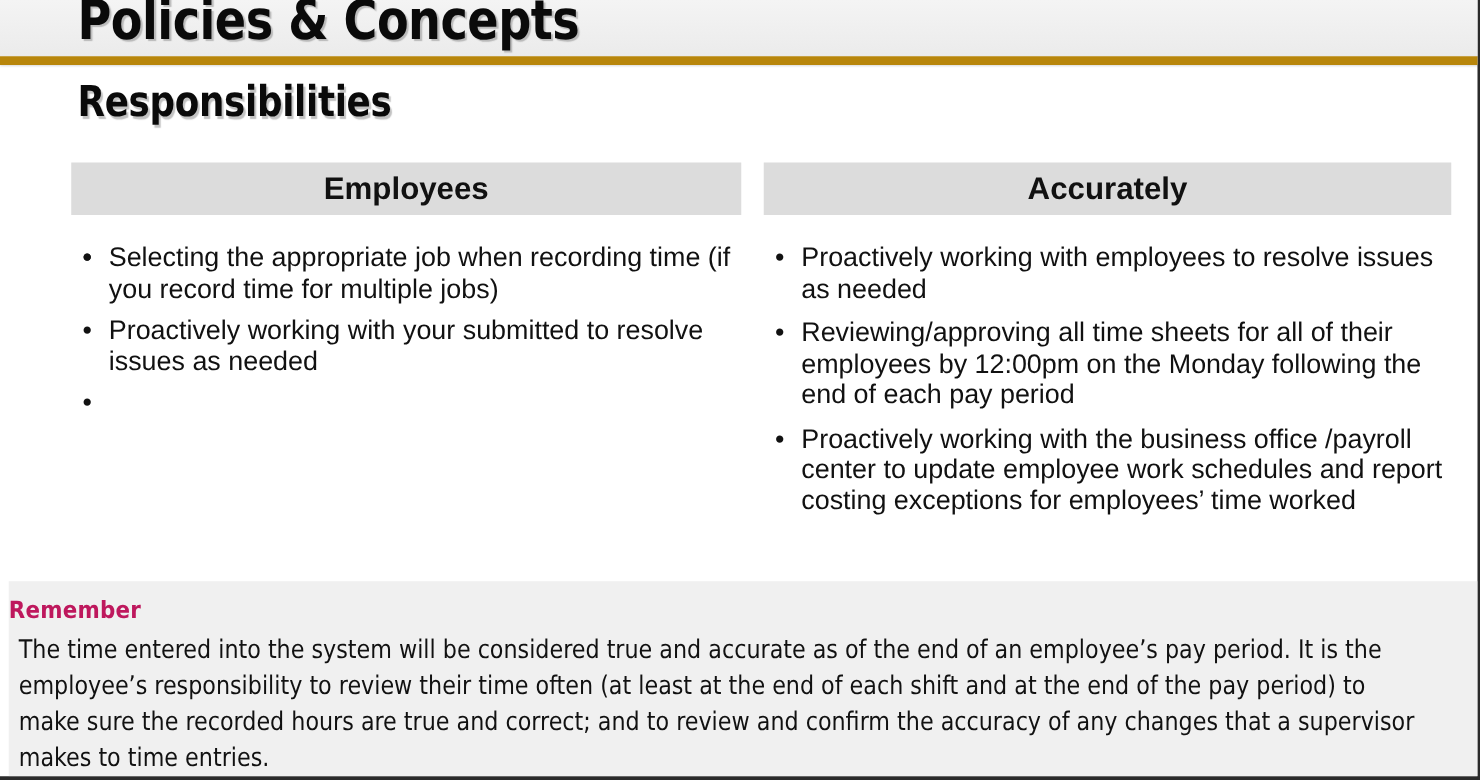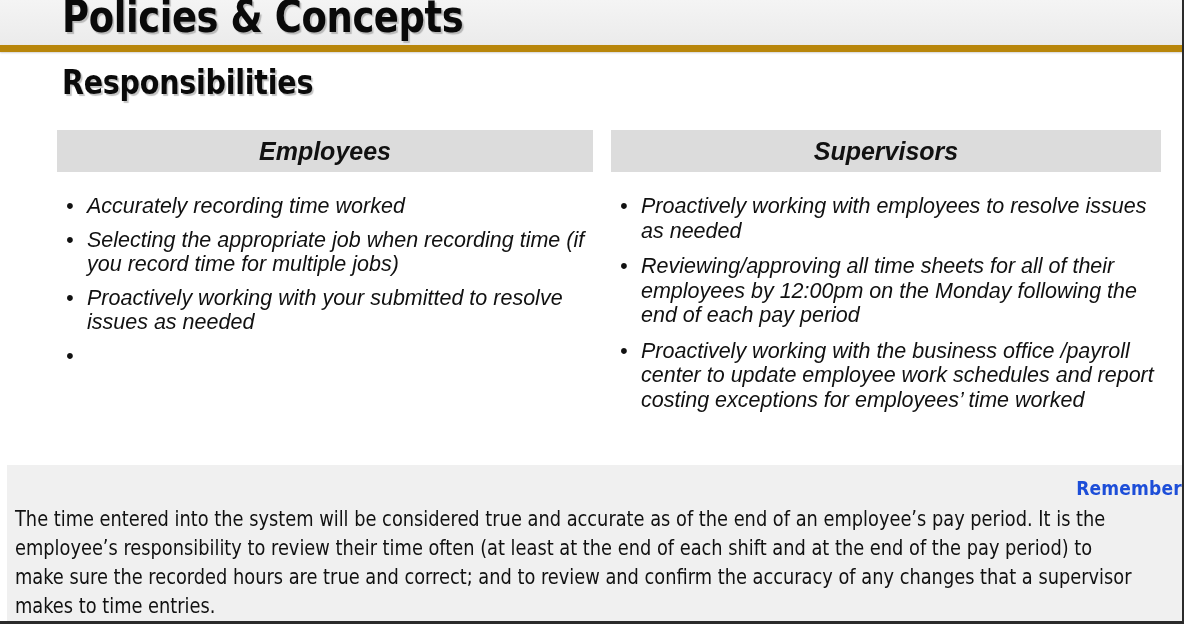--- a/index.html
+++ b/index.html
@@ -73,21 +73,20 @@
   
   .columns {
     position: absolute;
     left: 0;
     top: 130px;
     width: 1184px;
   }
   .col {
     position: absolute;
     top: 0;
-    font-style: italic;
   }
   .col-left  { left: 57px;  width: 536px; }
   .col-right { left: 611px; width: 550px; }
 
   .col-header {
     background: #dcdcdc;
     height: 42px;
     line-height: 42px;
     text-align: center;
     font-family: "Liberation Sans", sans-serif;
@@ -125,25 +124,25 @@
   .remember-box {
     position: absolute;
     left: 7px;
     top: 465px;
     width: 1175px;
     height: 156px;
     background: #f0f0f0;
     box-sizing: border-box;
   }
   .remember-title {
-    text-align: right;
+    text-align: left;
     font-family: "DejaVu Sans Condensed", "Liberation Sans", sans-serif;
     font-weight: bold;
     font-size: 19px;
-    color: #1d4ed8;
+    color: #be185d;
     padding-top: 12px;
     letter-spacing: 0.2px;
   }
   .remember-body {
     margin: 6px 8px 0 8px;
     font-family: "DejaVu Sans Condensed", "Liberation Sans", sans-serif;
     font-size: 20.5px;
     line-height: 1.42;
     color: #111111;
     transform: scaleX(0.965);
@@ -163,38 +162,37 @@
 
   <div class="section-heading">Responsibilities</div>
 
   <div class="columns">
 
     <div class="col col-left">
       <div class="col-header">Employees</div>
       <ul class="bullets">
         <li>
           <span class="dot">•</span>
-          <span>Accurately recording time worked</span>
         </li>
         <li>
           <span class="dot">•</span>
           <span>Selecting the appropriate job when recording time (if you record time for multiple jobs)</span>
         </li>
         <li>
           <span class="dot">•</span>
           <span>Proactively working with your submitted to resolve issues as needed</span>
         </li>
         <li>
           <span class="dot">•</span>
         </li>
       </ul>
     </div>
 
     <div class="col col-right">
-      <div class="col-header">Supervisors</div>
+      <div class="col-header">Accurately</div>
       <ul class="bullets">
         <li>
           <span class="dot">•</span>
           <span>Proactively working with employees to resolve issues as needed</span>
         </li>
         <li>
           <span class="dot">•</span>
           <span>Reviewing/approving all time sheets for all of their employees by 12:00pm on the Monday following the end of each pay period</span>
         </li>
         <li>

